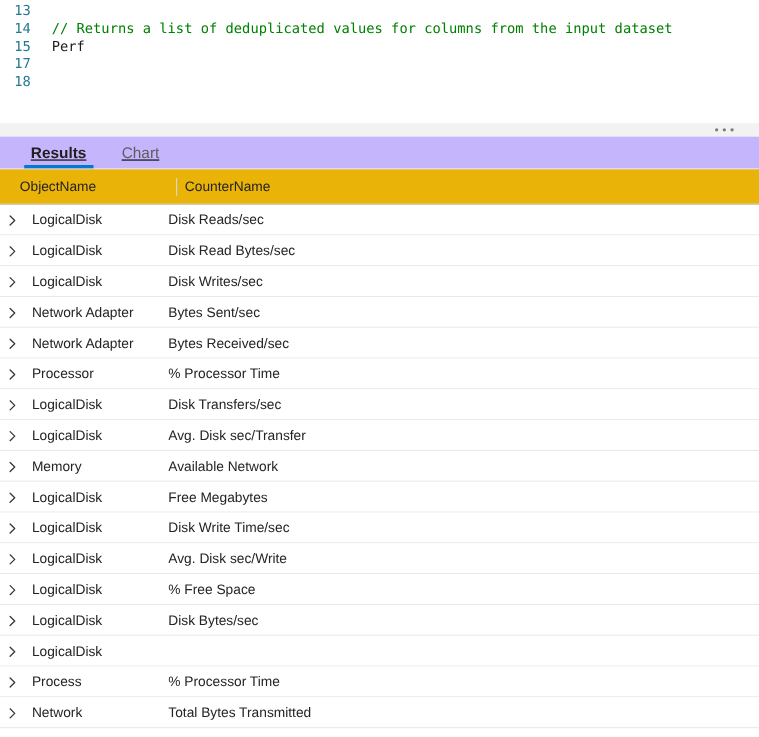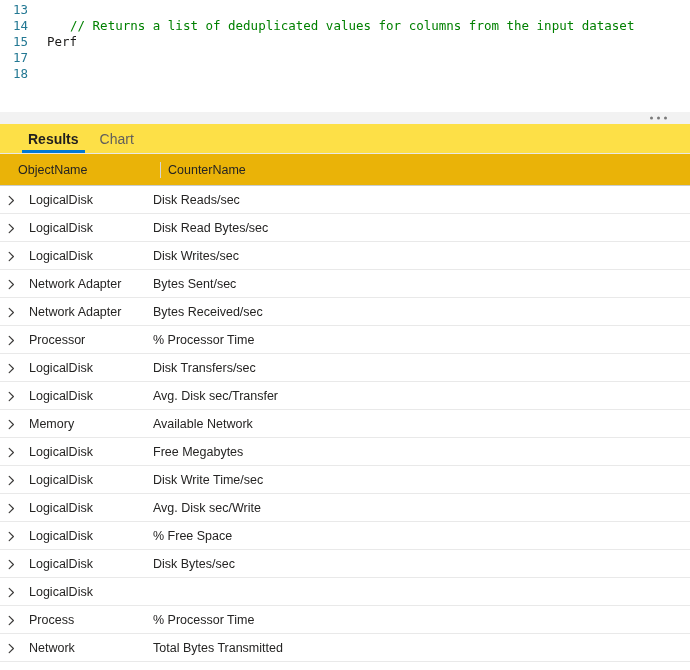--- a/index.html
+++ b/index.html
@@ -20,36 +20,36 @@
     font-family:"Liberation Sans",sans-serif;}
   .app{width:690px;height:542px;background:#fff;position:relative;}
 
   
   .editor{height:112px;overflow:hidden;padding-top:2px;cursor:text;
     font-family:"DejaVu Sans Mono","Liberation Mono",monospace;font-size:12.5px;}
   .line{display:flex;height:16px;line-height:16px;align-items:center;}
   .ln{flex:none;width:28px;text-align:right;color:var(--line-number);
     font-size:12.5px;user-select:none;}
   .code{margin-left:19px;white-space:pre;color:var(--code-text);}
-  .seg-comment{color:var(--comment-green);margin-left:23px;}
+  .seg-comment{color:var(--comment-green);}
   .seg-keyword{color:var(--keyword-blue);}
   .seg-plain{color:var(--code-text);}
   .line.current .code{flex:1;margin-left:15px;margin-right:1px;height:14px;
     margin-top:1px;border:1px solid #e2e6ea;background:#fff;}
   .line.current .ln{color:var(--active-line-number);}
 
   
   .resizebar{height:12px;background:#f2f2f2;position:relative;cursor:row-resize;}
   .grip{position:absolute;right:23px;top:50%;transform:translateY(-50%);
     display:flex;gap:4px;}
   .grip i{display:block;width:3px;height:3px;border-radius:50%;background:#7a7a7a;}
 
   
-  .tabbar{height:30px;display:flex;align-items:stretch;padding-left:22px;gap:9px;
-    border-bottom:1px solid #e8e8e8;background:#fde047;}
+  .tabbar{height:30px;display:flex;align-items:stretch;padding-left:22px;gap:20px;
+    border-bottom:1px solid #e8e8e8;background:#c4b5fd;text-decoration:underline;}
   .tab{display:flex;align-items:center;padding:0 6px;position:relative;
     font-size:14px;color:var(--tab-inactive);cursor:pointer;}
   .tab.active{color:var(--tab-active-text);font-weight:600;}
   .tab.active::after{content:"";position:absolute;left:0;right:0;bottom:0;
     height:3px;background:var(--accent);}
 
   
   .thead{height:32px;position:relative;background:#eab308;
     border-bottom:1px solid var(--header-divider);font-size:12.5px;
     color:var(--table-text);}

